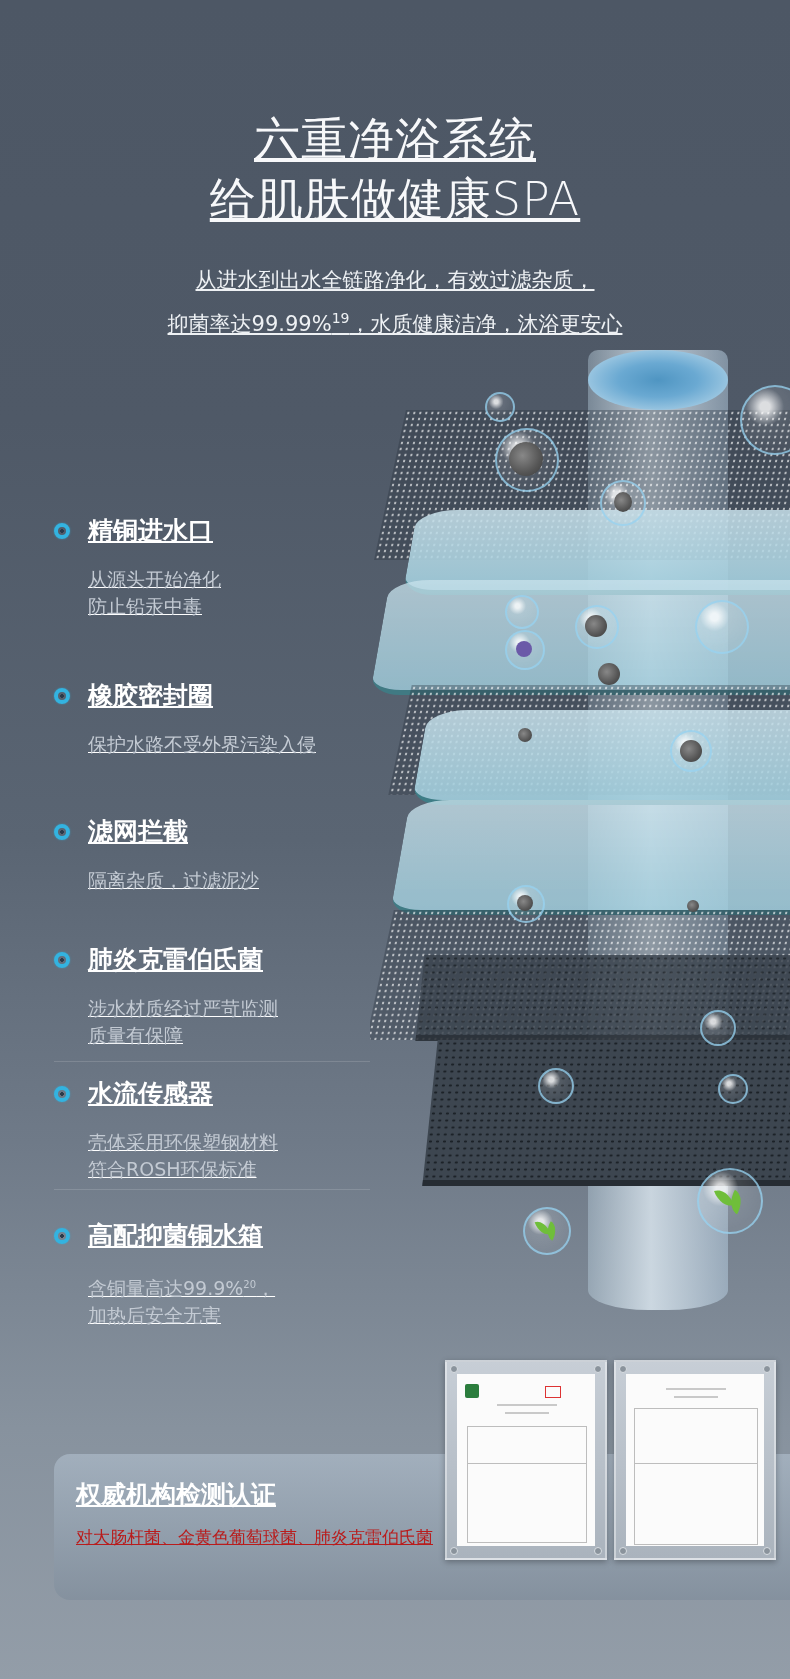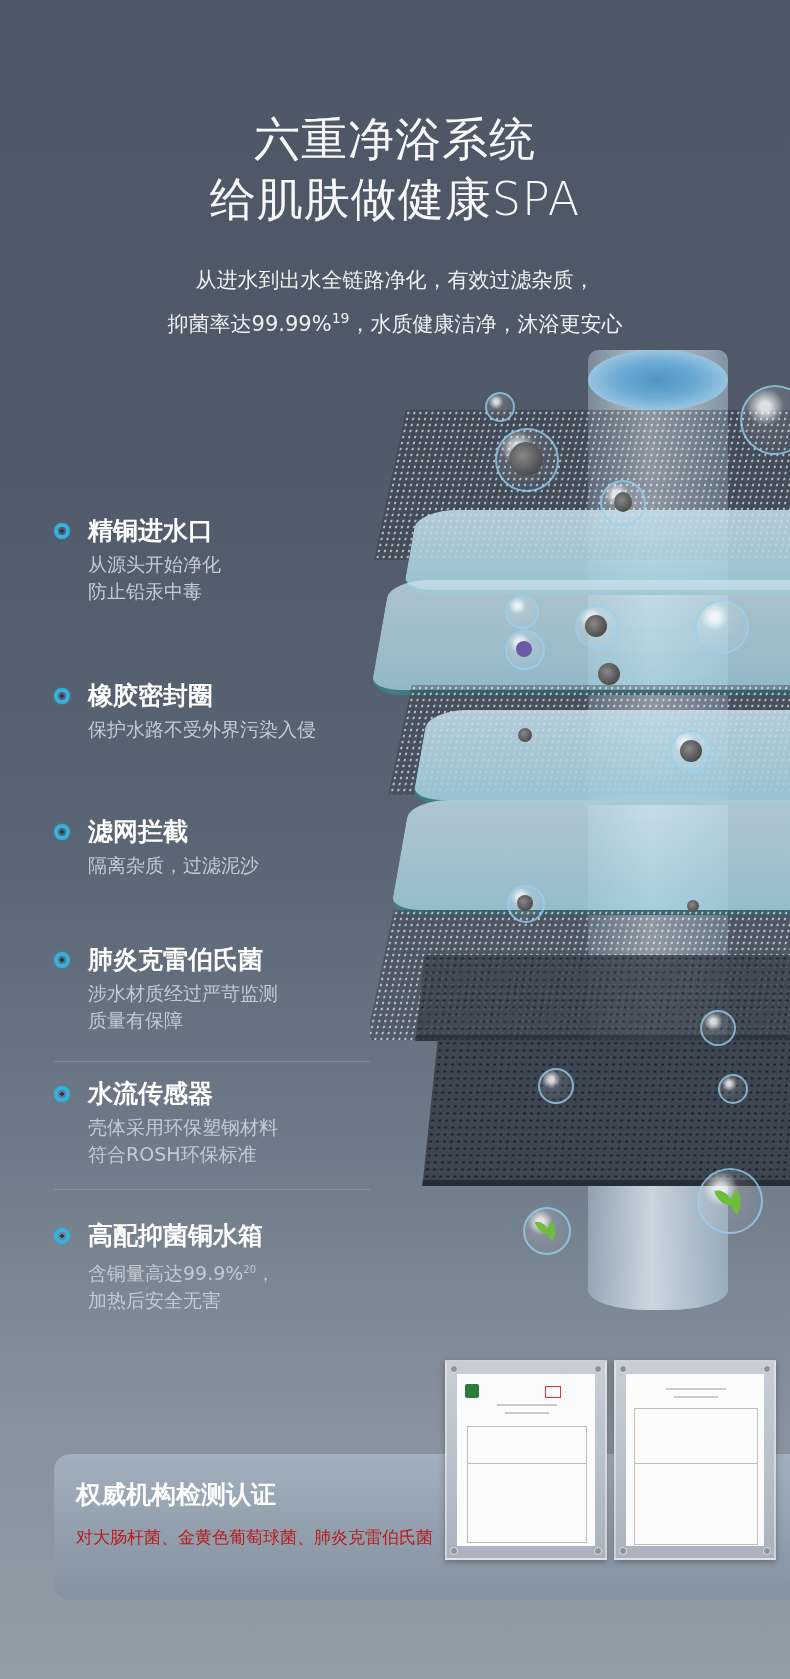--- a/index.html
+++ b/index.html
@@ -2,37 +2,37 @@
 <html><head>
 <meta charset="utf-8">
 <style>
   html, body { margin:0; padding:0; }
   body {
     width:790px; height:1679px; overflow:hidden; position:relative;
     background: linear-gradient(180deg, #4d5765 0%, #4f5967 25%, #5a6573 50%, #6f7a88 68%, #87929e 85%, #939da8 100%);
     font-family: "DejaVu Sans", "Liberation Sans", sans-serif;
     color:#fff;
   }
-  .abs { position:absolute; }
+  .abs { position:absolute;text-decoration:underline; }
   .title {
     left:0; width:790px; text-align:center; font-size:46px; line-height:62px;
     font-weight:300; letter-spacing:1px; color:#f7f8fa;
   }
   .subtitle { left:0; width:790px; text-align:center; font-size:21px; line-height:36px; color:#eef1f4; }
   .subtitle sup { font-size:14px; }
 
   .feature { left:54px; width:320px; }
   .bullet {
     position:absolute; left:0; top:8px; width:16px; height:16px; border-radius:50%;
     box-sizing:border-box; border:4px solid #33b3e0;
     background: radial-gradient(circle, #2a3a4a 0 35%, transparent 36%);
     box-shadow: 0 0 2px rgba(51,179,224,0.6);
   }
   .f-title { margin-left:34px; font-size:25px; font-weight:bold; line-height:32px; color:#ffffff; }
-  .f-desc { margin-left:34px; margin-top:4px; font-size:19px; line-height:27px; color:#c3cad3; }
+  .f-desc { margin-left:34px; margin-top:19px; font-size:19px; line-height:27px; color:#c3cad3; }
   .f-desc sup { font-size:10px; }
   .divider { left:54px; width:316px; height:1px; background:rgba(255,255,255,0.14); }
 
   
   .visual { left:370px; top:330px; width:420px; height:1000px; overflow:hidden; }
   .column {
     position:absolute; left:218px; top:20px; width:140px; height:960px;
     background: linear-gradient(90deg, rgba(200,225,240,0.35), rgba(230,242,250,0.75) 45%, rgba(190,215,235,0.45));
     border-radius: 10px 10px 60px 60px / 10px 10px 20px 20px;
   }

